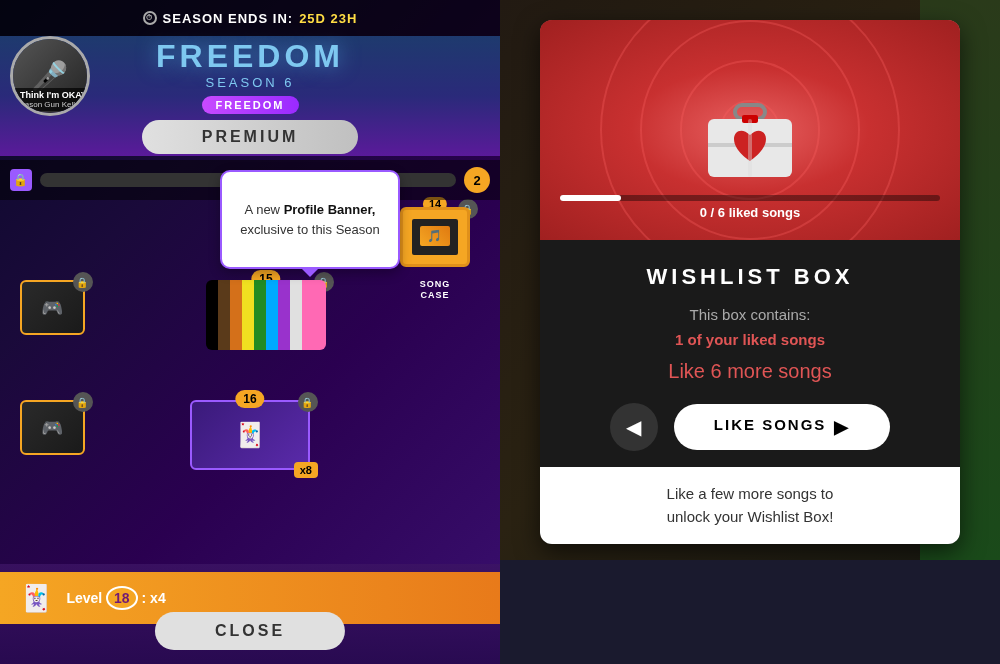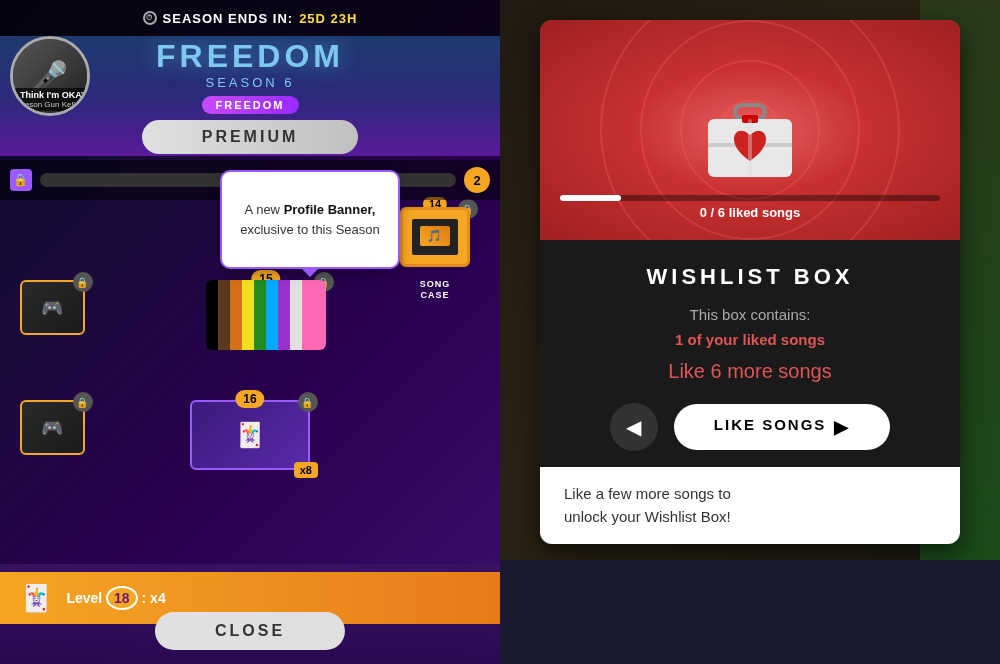--- a/index.html
+++ b/index.html
@@ -483,21 +483,21 @@
       align-items: flex-start;
       gap: 8px;
     }
     .like-songs-btn .arrow-right {
       font-size: 18px;
     }
 
     .wishlist-footer {
       background: #fff;
       padding: 16px 24px;
-      text-align: left;
+      text-align: center;
     }
     .footer-text {
       color: #333;
       font-size: 15px;
       line-height: 1.5;
     }
 
     
     .beatstar-case {
       width: 65px;

